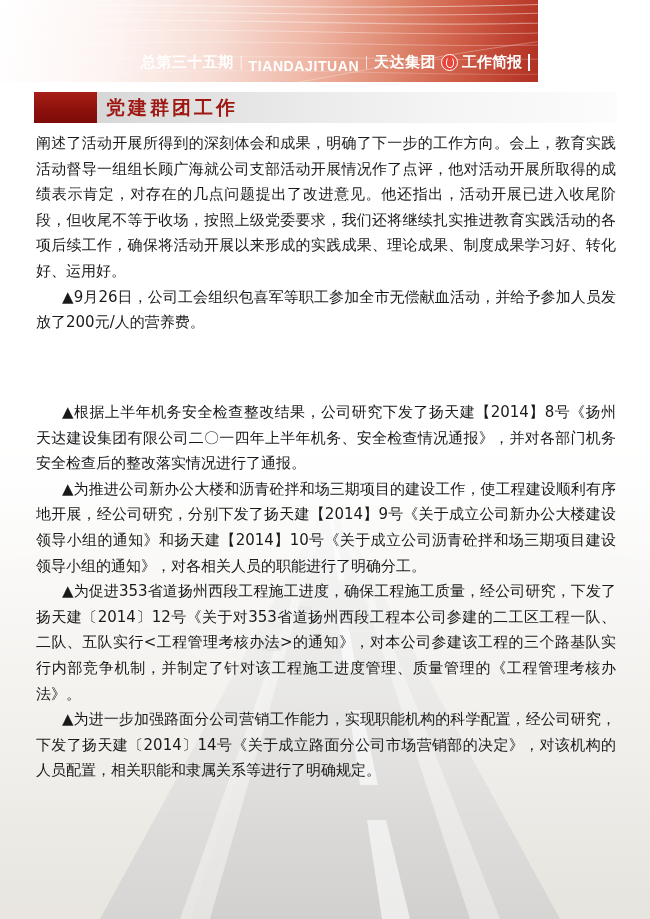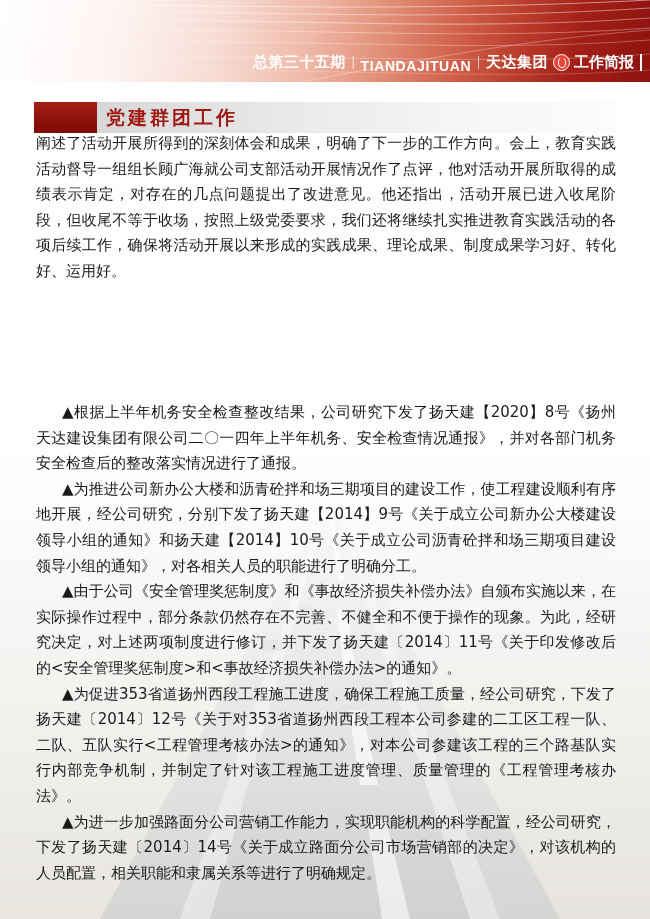--- a/index.html
+++ b/index.html
@@ -73,21 +73,21 @@
       rgba(255,255,255,0.74) 82%,
       rgba(255,255,255,0.66) 90%,
       rgba(255,255,255,0.58) 100%);
     z-index: 2;
   }
 
   
   .header {
     position: absolute;
     left: 0; top: 0;
-    width: 650px; height: 82px;
+    width: 538px; height: 82px;
     z-index: 5;
     overflow: hidden;
   }
   .header-bg {
     position: absolute;
     left: 0; top: 0;
     width: 650px; height: 82px;
     background: linear-gradient(100deg,
        #ffffff 0%,
        #fdf4f2 18%,
@@ -271,32 +271,32 @@
       <span class="ht-sep">|</span>
       <span class="ht-en">TIANDAJITUAN</span>
       <span class="ht-sep">|</span>
       <span class="ht-cn">天达集团</span>
       <span class="ht-logo"></span>
       <span class="ht-last">工作简报</span>
       <span class="ht-bar"></span>
     </div>
   </div>
 
-  <div class="section-head" style="top:102px;">
+  <div class="section-head" style="top:92px;">
     <div class="sh-grad"></div>
     <div class="sh-redblock"></div>
     <div class="sh-text">党建群团工作</div>
   </div>
 
   <div class="body-text" style="top:131px;">
     <p>阐述了活动开展所得到的深刻体会和成果，明确了下一步的工作方向。会上，教育实践活动督导一组组长顾广海就公司支部活动开展情况作了点评，他对活动开展所取得的成绩表示肯定，对存在的几点问题提出了改进意见。他还指出，活动开展已进入收尾阶段，但收尾不等于收场，按照上级党委要求，我们还将继续扎实推进教育实践活动的各项后续工作，确保将活动开展以来形成的实践成果、理论成果、制度成果学习好、转化好、运用好。</p>
+    <p class="indent">▲9月26日，公司工会组织包喜军等职工参加全市无偿献血活动，并给予参加人员发放了200元/人的营养费。</p>
   </div>
 
 
   <div class="body-text" style="top:400px;">
-    <p class="indent">▲根据上半年机务安全检查整改结果，公司研究下发了扬天建【2020】8号《扬州天达建设集团有限公司二〇一四年上半年机务、安全检查情况通报》，并对各部门机务安全检查后的整改落实情况进行了通报。</p>
+    <p class="indent">▲根据上半年机务安全检查整改结果，公司研究下发了扬天建【2014】8号《扬州天达建设集团有限公司二〇一四年上半年机务、安全检查情况通报》，并对各部门机务安全检查后的整改落实情况进行了通报。</p>
     <p class="indent">▲为推进公司新办公大楼和沥青砼拌和场三期项目的建设工作，使工程建设顺利有序地开展，经公司研究，分别下发了扬天建【2014】9号《关于成立公司新办公大楼建设领导小组的通知》和扬天建【2014】10号《关于成立公司沥青砼拌和场三期项目建设领导小组的通知》，对各相关人员的职能进行了明确分工。</p>
-    <p class="indent">▲由于公司《安全管理奖惩制度》和《事故经济损失补偿办法》自颁布实施以来，在实际操作过程中，部分条款仍然存在不完善、不健全和不便于操作的现象。为此，经研究决定，对上述两项制度进行修订，并下发了扬天建〔2014〕11号《关于印发修改后的&lt;安全管理奖惩制度&gt;和&lt;事故经济损失补偿办法&gt;的通知》。</p>
     <p class="indent">▲为促进353省道扬州西段工程施工进度，确保工程施工质量，经公司研究，下发了扬天建〔2014〕12号《关于对353省道扬州西段工程本公司参建的二工区工程一队、二队、五队实行&lt;工程管理考核办法&gt;的通知》，对本公司参建该工程的三个路基队实行内部竞争机制，并制定了针对该工程施工进度管理、质量管理的《工程管理考核办法》。</p>
     <p class="indent">▲为进一步加强路面分公司营销工作能力，实现职能机构的科学配置，经公司研究，下发了扬天建〔2014〕14号《关于成立路面分公司市场营销部的决定》，对该机构的人员配置，相关职能和隶属关系等进行了明确规定。</p>
   </div>
 
 </div>
 
 </body></html>

